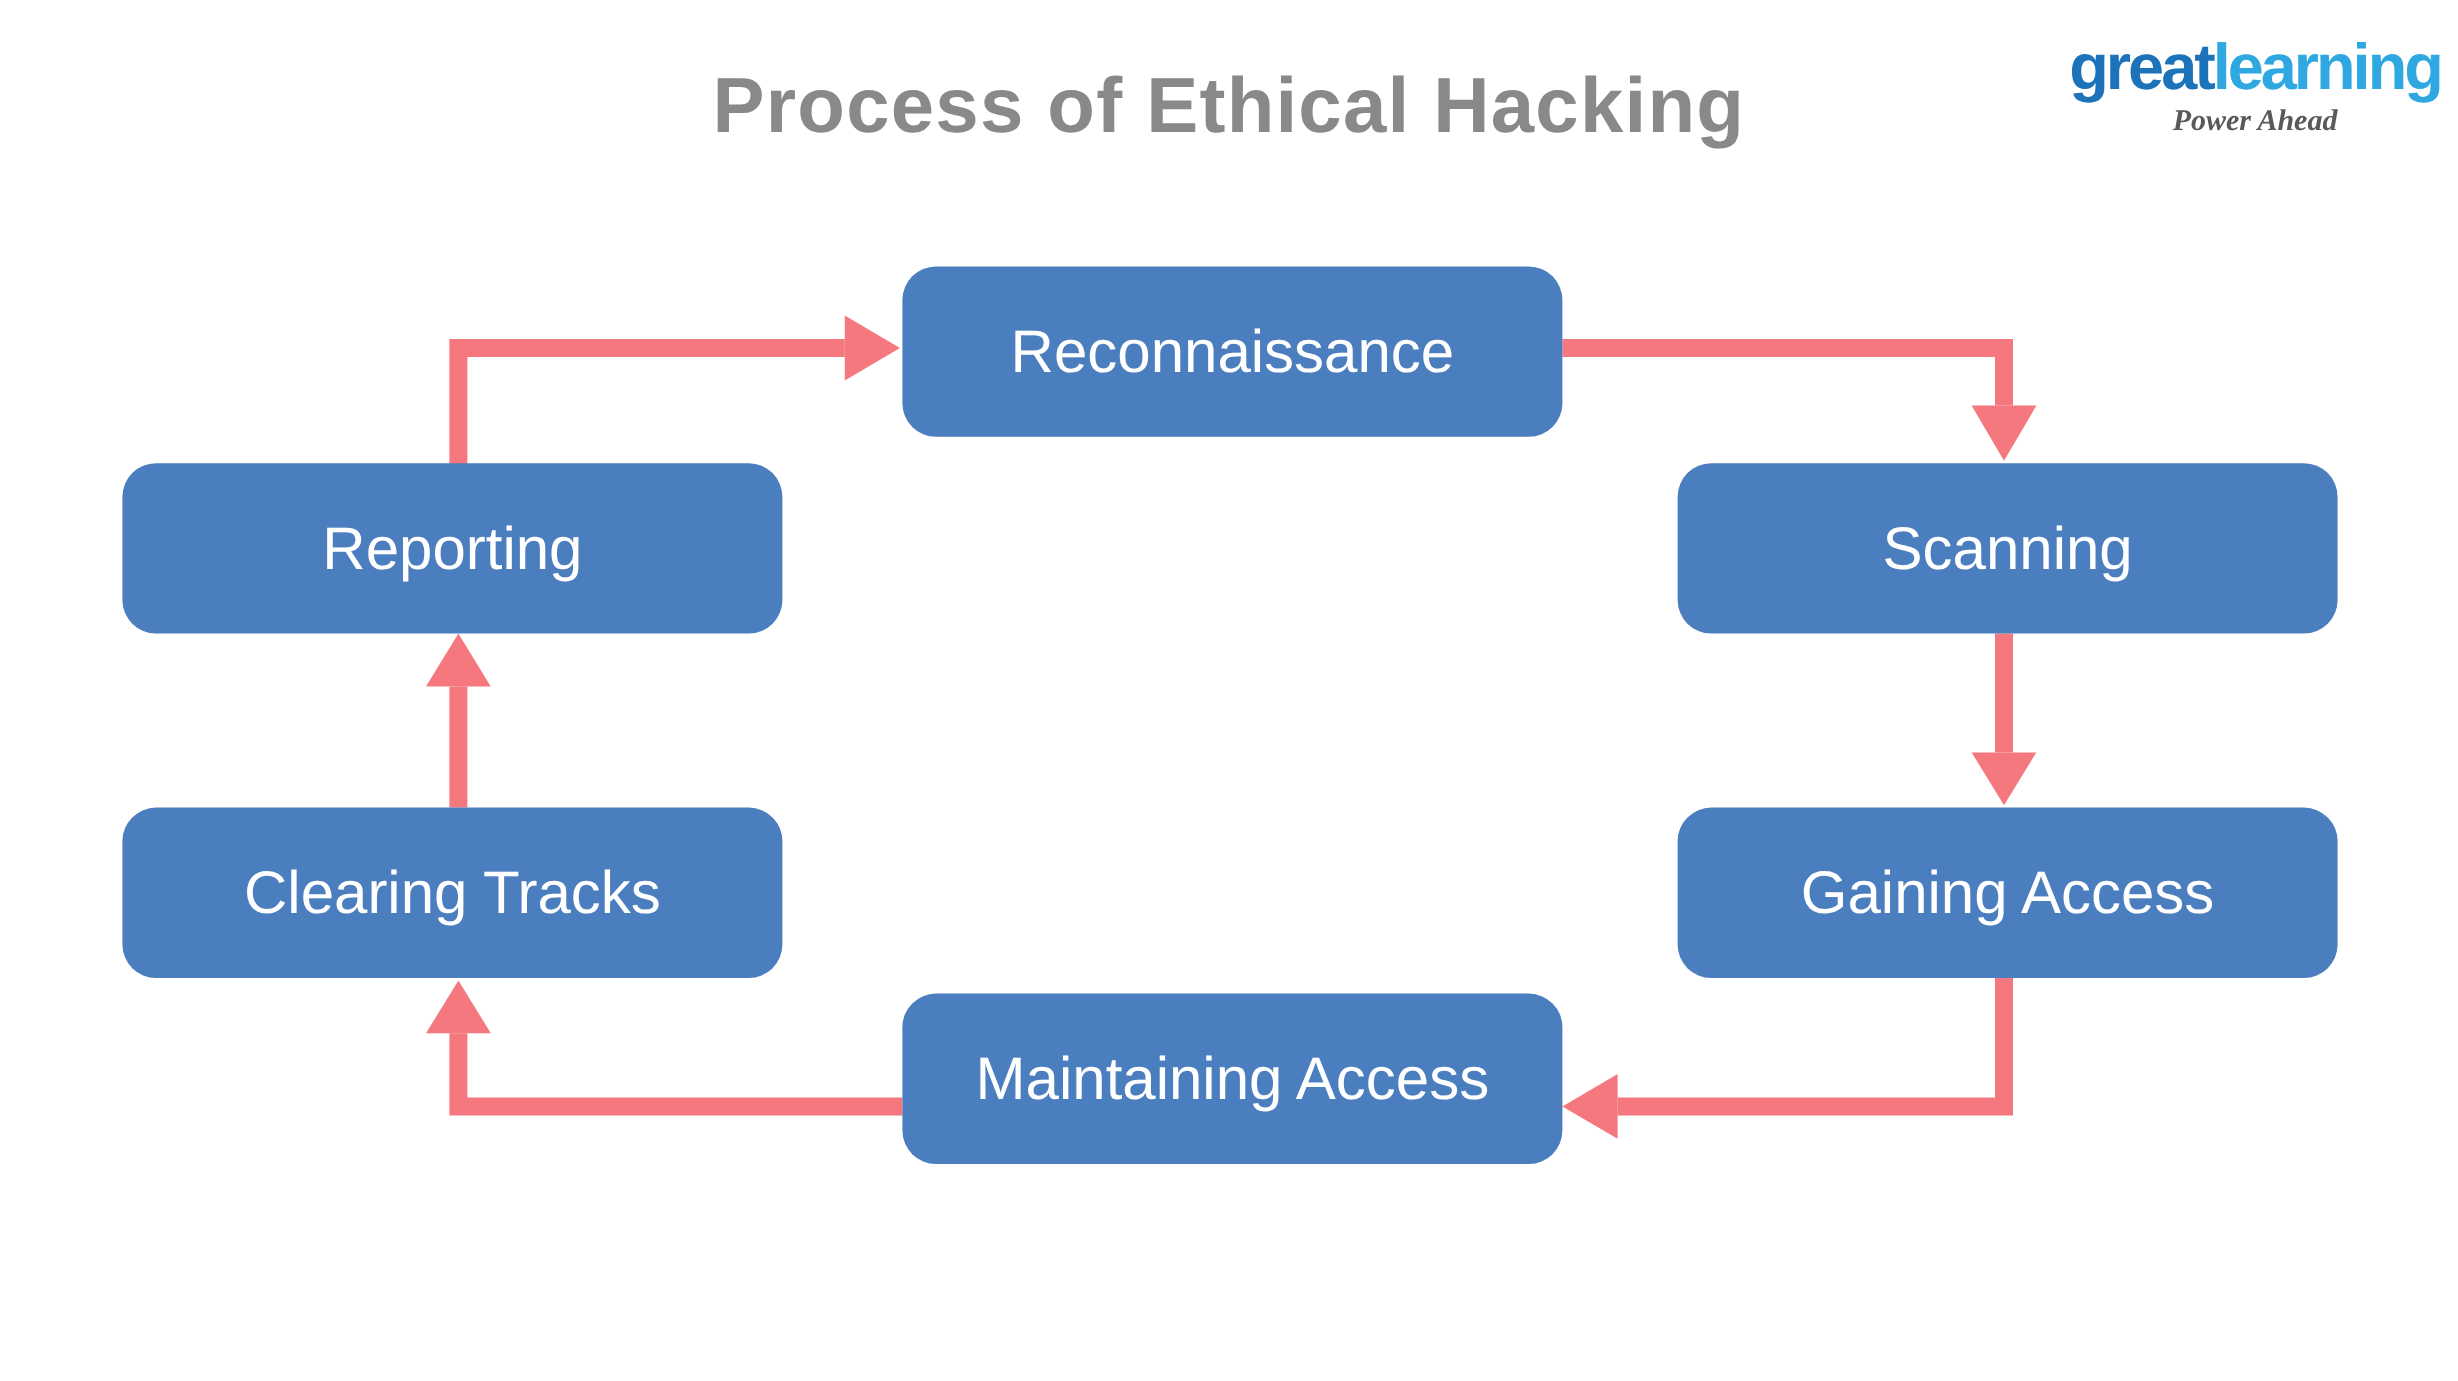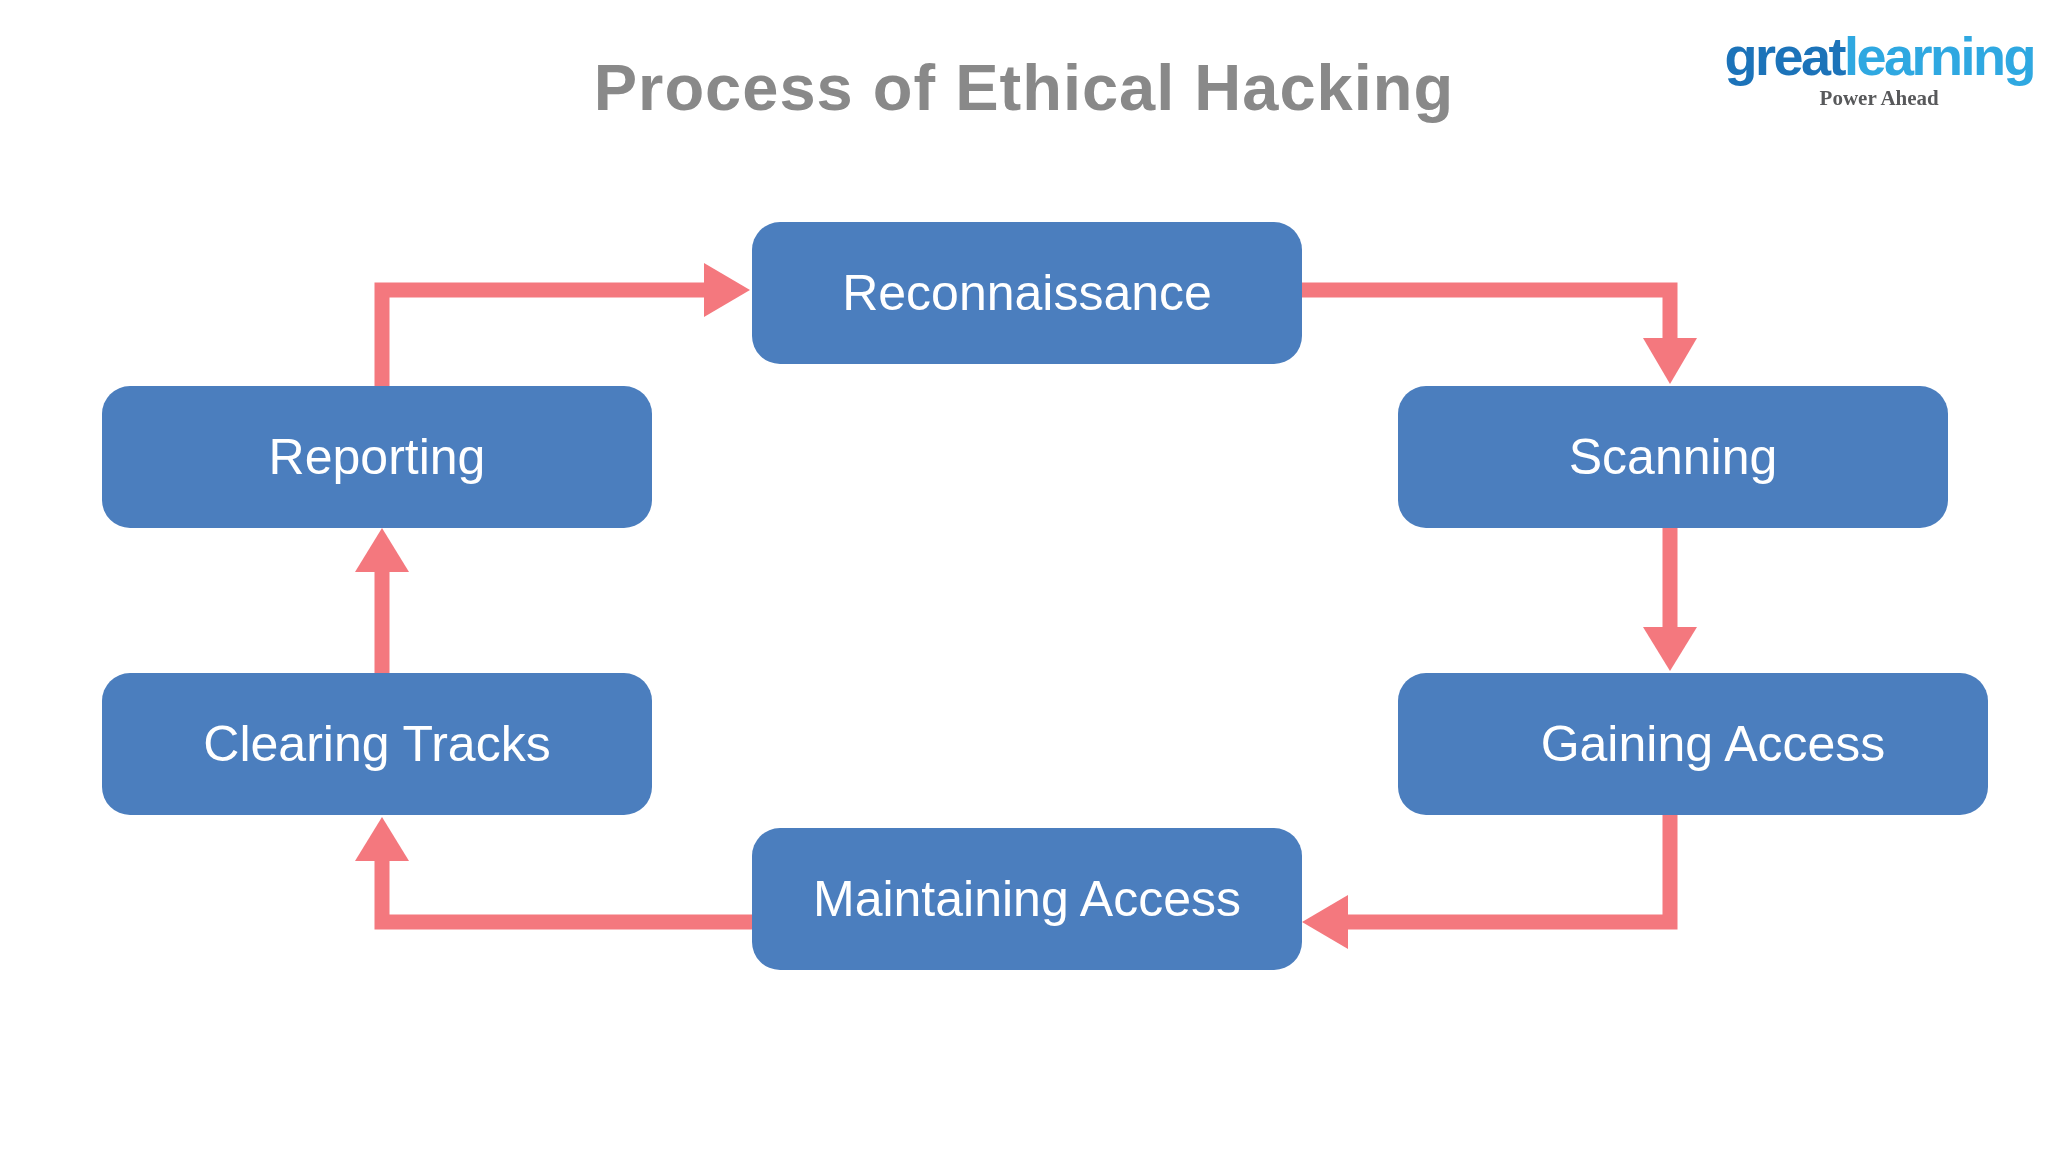--- a/index.html
+++ b/index.html
@@ -12,22 +12,22 @@
   .title {
     position:absolute; top:54px; left:0; width:100%;
     text-align:center; font-size:65px; font-weight:bold; line-height:1.05;
     color:var(--title-text,#898989); letter-spacing:1px;
   }
   .logo { position:absolute; top:8px; right:14px; text-align:center; line-height:1; }
   .logo-main { font-size:54px; font-weight:800; letter-spacing:-2.5px; white-space:nowrap;margin-top:21px; }
   .logo-great    { color:var(--logo-dark-blue,#1C73B9); }
   .logo-learning { color:var(--logo-light-blue,#2FA8E1); }
   .logo-tagline {
-    font-family:"Liberation Serif", serif; font-weight:700;
-    font-size:21px; color:var(--tagline-gray,#58595B); margin-top:5px;
+    font-family:"Liberation Serif", serif; font-style:italic; font-weight:700;
+    font-size:25px; color:var(--tagline-gray,#58595B); margin-top:5px;
   }
   .node {
     position:absolute; width:550px; height:142px; z-index:2;
     background:var(--node-fill,#4B7EBE); border-radius:28px;
     display:flex; align-items:center; justify-content:center;
     color:var(--node-text,#ffffff); font-size:50px; white-space:nowrap;
   }
   svg.connectors { position:absolute; left:0; top:0; z-index:1; }
   .shaft { fill:none; stroke:var(--arrow,#F4787E); stroke-width:15; stroke-linejoin:miter; }
   .head  { fill:var(--arrow,#F4787E); stroke:none; }
@@ -72,21 +72,21 @@
       <polygon class="head" points="382,528 355,572 409,572"></polygon>
     </g>
   </svg>
 
   <div class="node" style="left:752px;  top:222px;">
     <span>Reconnaissance</span>
   </div>
   <div class="node" style="left:1398px; top:386px;">
     <span>Scanning</span>
   </div>
-  <div class="node" style="left:1398px; top:673px;padding-left:40px;">
+  <div class="node" style="left:1398px; top:673px;">
     <span>Gaining Access</span>
   </div>
   <div class="node" style="left:752px;  top:828px;justify-content:center;">
     <span>Maintaining Access</span>
   </div>
   <div class="node" style="left:102px;  top:386px;">
     <span>Reporting</span>
   </div>
   <div class="node" style="left:102px;  top:673px;">
     <span>Clearing Tracks</span>

